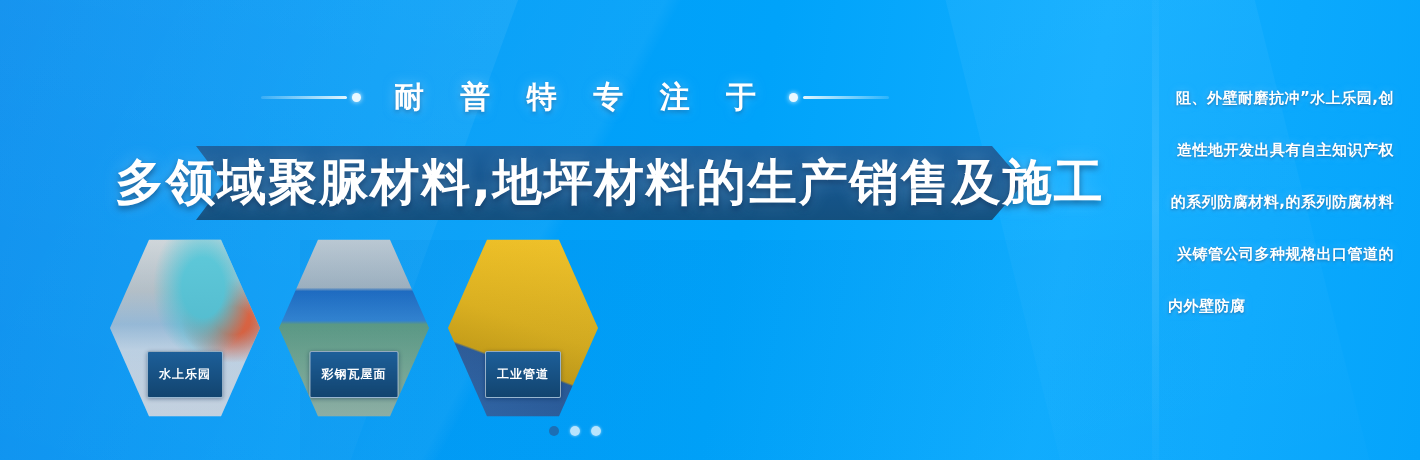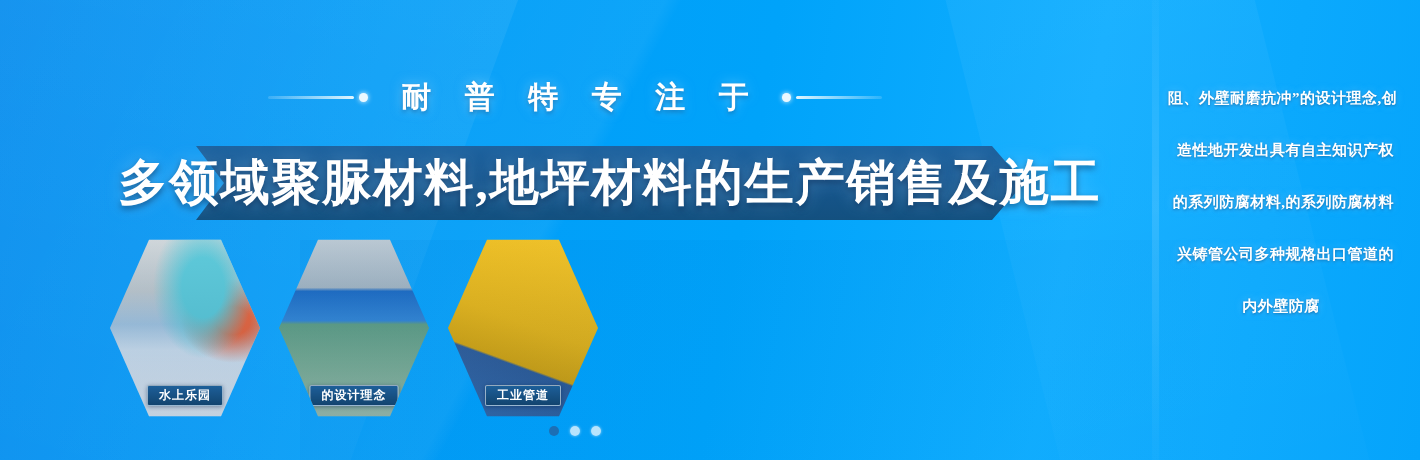--- a/index.html
+++ b/index.html
@@ -7,21 +7,20 @@
   body{
     width:1420px;height:460px;overflow:hidden;
     font-family:"DejaVu Sans","Liberation Sans",sans-serif;
     background:#00a0f5;
   }
   .banner{
     position:relative;width:1420px;height:460px;overflow:hidden;
     background:
       linear-gradient(118deg, rgba(255,255,255,0.00) 0%, rgba(255,255,255,0.05) 40%, rgba(255,255,255,0.00) 41%),
       linear-gradient(100deg,#0b8fee 0%,#029cf7 26%,#00a3fa 52%,#11aeff 74%,#05a4fb 100%);
-    font-family: Liberation Serif, serif;
   }
   
   .sweep{position:absolute;pointer-events:none;}
   .sweep-a{left:-140px;top:-190px;width:560px;height:820px;
     background:linear-gradient(180deg,rgba(255,255,255,.07),rgba(255,255,255,0));
     transform:rotate(20deg);}
   .sweep-b{left:1010px;top:-210px;width:300px;height:900px;
     background:linear-gradient(180deg,rgba(255,255,255,.06),rgba(255,255,255,0));
     transform:rotate(-14deg);}
   .sweep-c{left:300px;top:240px;width:900px;height:420px;
@@ -75,22 +74,22 @@
   }
   .hex{
     position:relative;width:150px;height:184px;
     clip-path:polygon(0% 50%, 26% 2%, 74% 2%, 100% 50%, 74% 98%, 26% 98%);
     overflow:hidden;
   }
   .hex .photo{position:absolute;inset:0;}
   .hex .shade{position:absolute;inset:0;
     background:linear-gradient(180deg,rgba(255,255,255,.05),rgba(0,35,80,.16));}
   .hex-label{
-    position:absolute;left:50%;transform:translateX(-50%);bottom:14px;
-    padding:1px 11px;border-radius:2px;
+    position:absolute;left:50%;transform:translateX(-50%);bottom:22px;
+    padding:14px 11px;border-radius:2px;
     background:linear-gradient(180deg,#1d5f99,#12446f);
     border:1px solid rgba(255,255,255,.55);
     color:#fff;font-size:12px;font-weight:bold;letter-spacing:1px;white-space:nowrap;
     box-shadow:0 1px 4px rgba(0,30,70,.4);
   }
 
   
   .ph1{background:
       radial-gradient(ellipse at 62% 28%, #57c8d9 0 16%, rgba(87,200,217,0) 38%),
       radial-gradient(ellipse at 82% 46%, #e8643c 0 10%, rgba(232,100,60,0) 30%),
@@ -117,21 +116,21 @@
   
   .right-col{
     position:absolute;left:1168px;top:72px;width:226px;
     text-align:right;
   }
   .right-col .ln{
     color:#ffffff;font-size:15px;font-weight:bold;line-height:52px;
     letter-spacing:.5px;white-space:nowrap;
     text-shadow:0 1px 3px rgba(0,50,105,.5), 0 0 9px rgba(175,225,255,.35);
   }
-  .right-col .ln.last{text-align:center;}
+  .right-col .ln.last{text-align:left;}
 </style>
 </head>
 <body>
 
 <div class="banner">
 
   <div class="sweep sweep-a"></div>
   <div class="sweep sweep-b"></div>
   <div class="sweep sweep-c"></div>
   <div class="vdivider"></div>
@@ -161,41 +160,41 @@
         <div class="photo ph1"></div>
         <div class="shade"></div>
         <div class="hex-label">水上乐园</div>
       </div>
 
 
 
       <div class="hex">
         <div class="photo ph4"></div>
         <div class="shade"></div>
-        <div class="hex-label">的设计理念</div>
+        <div class="hex-label">彩钢瓦屋面</div>
       </div>
 
 
       <div class="hex">
         <div class="photo ph6"></div>
         <div class="shade"></div>
         <div class="hex-label">工业管道</div>
       </div>
 
     </div>
 
     <div class="dots">
       <span class="pd active"></span>
       <span class="pd"></span>
       <span class="pd"></span>
     </div>
 
   </div>
 
   <div class="right-col">
-    <div class="ln">阻、外壁耐磨抗冲”的设计理念,创</div>
+    <div class="ln">阻、外壁耐磨抗冲”水上乐园,创</div>
     <div class="ln">造性地开发出具有自主知识产权</div>
     <div class="ln">的系列防腐材料,的系列防腐材料</div>
     <div class="ln">兴铸管公司多种规格出口管道的</div>
     <div class="ln last">内外壁防腐</div>
   </div>
 
 </div>
 
 </body></html>

